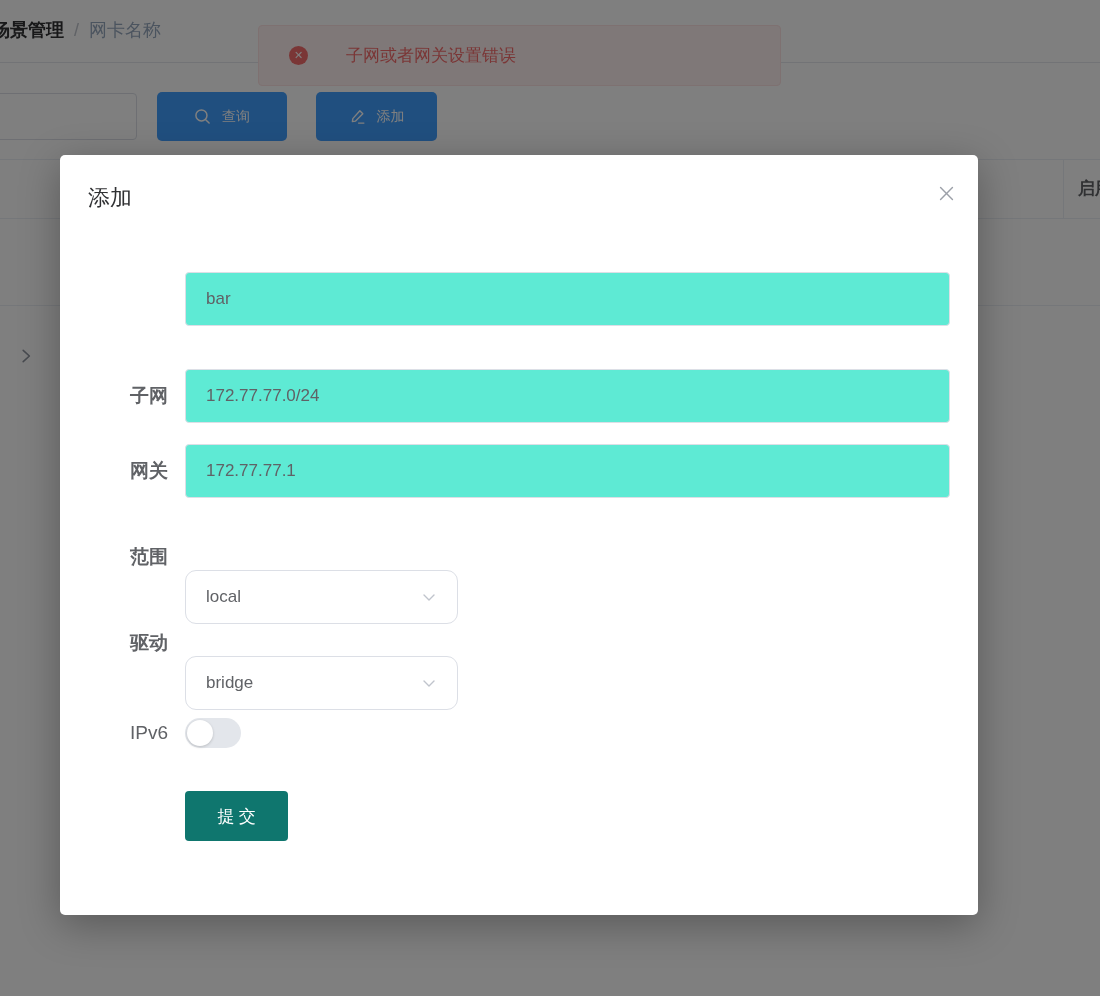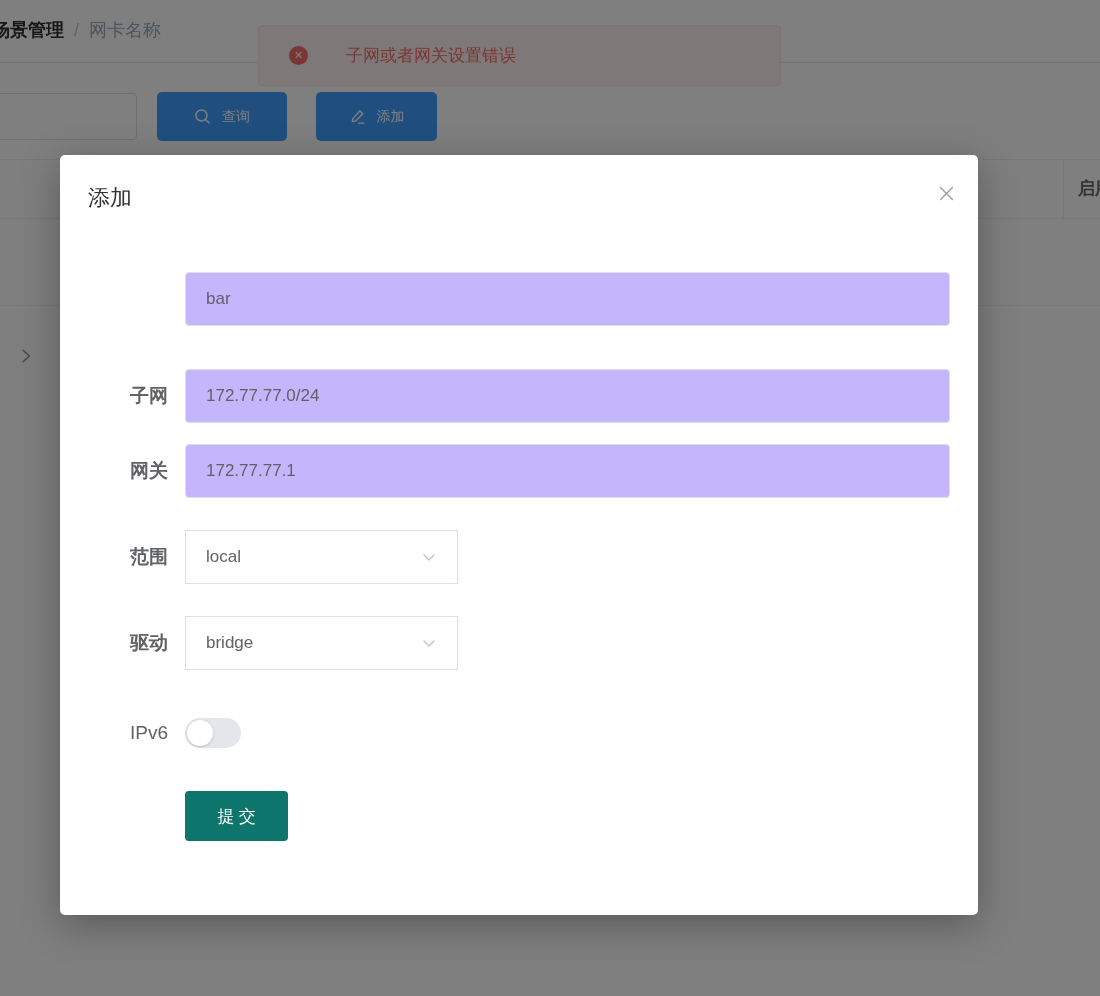--- a/index.html
+++ b/index.html
@@ -87,29 +87,29 @@
     display:flex; align-items:center; justify-content:center;
   }
 
   .form-label {
     position:absolute; left:0; width:108px; text-align:right;
     font-size:19px; color:#606266; font-weight:600; line-height:54px;
     white-space:nowrap;
   }
   .form-input {
     position:absolute; left:125px; width:765px; height:54px;
-    border:1px solid #dcdfe6; border-radius:4px; background:#c4b5fd;
+    border:1px solid #dcdfe6; border-radius:4px; background:#5eead4;
     padding:8px 20px; font-size:17px; color:#606266; outline:none;
     font-family:inherit;
   }
   .form-select {
     position:absolute; left:125px; width:273px; height:54px;
-    border:1px solid #dcdfe6; border-radius:0; background:#fff;
+    border:1px solid #dcdfe6; border-radius:11px; background:#fff;
     display:flex; align-items:center; padding:0 20px;
-    font-size:17px; color:#606266; cursor:pointer;
+    font-size:17px; color:#606266; cursor:pointer;margin-top:40px;
   }
   .select-caret { margin-left:auto; display:flex; }
 
   .row1 { top:117px; }
   .row2 { top:214px; }
   .row3 { top:289px; }
   .row4 { top:375px; }
   .row5 { top:461px; }
 
   .ipv6-label { top:563px; line-height:30px; font-weight:400; font-size:19px; }

